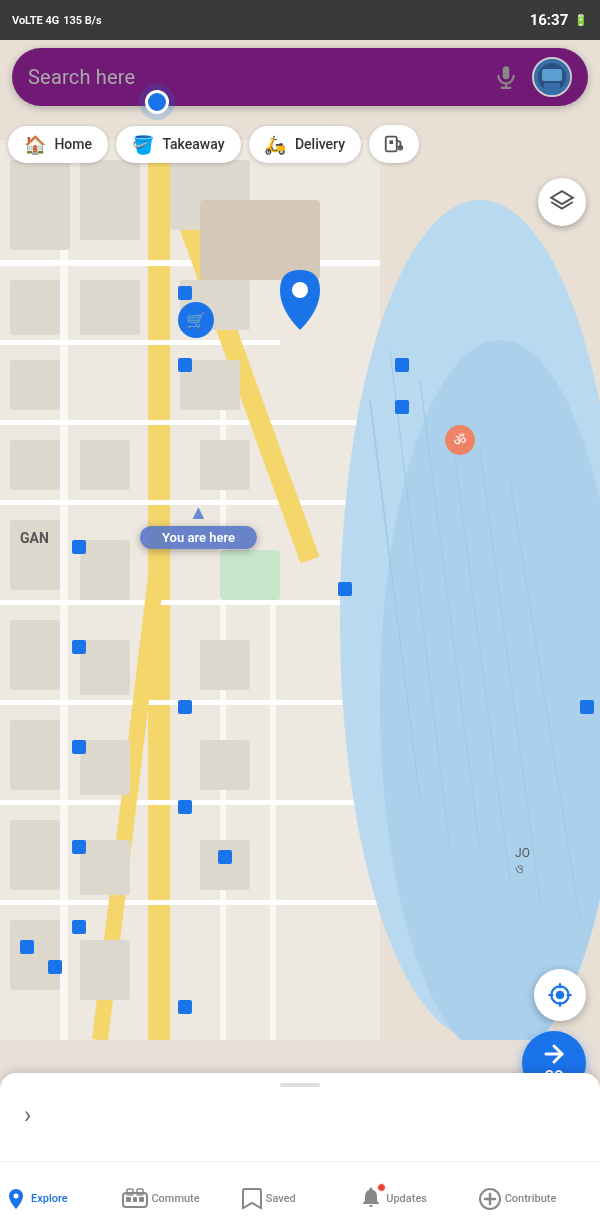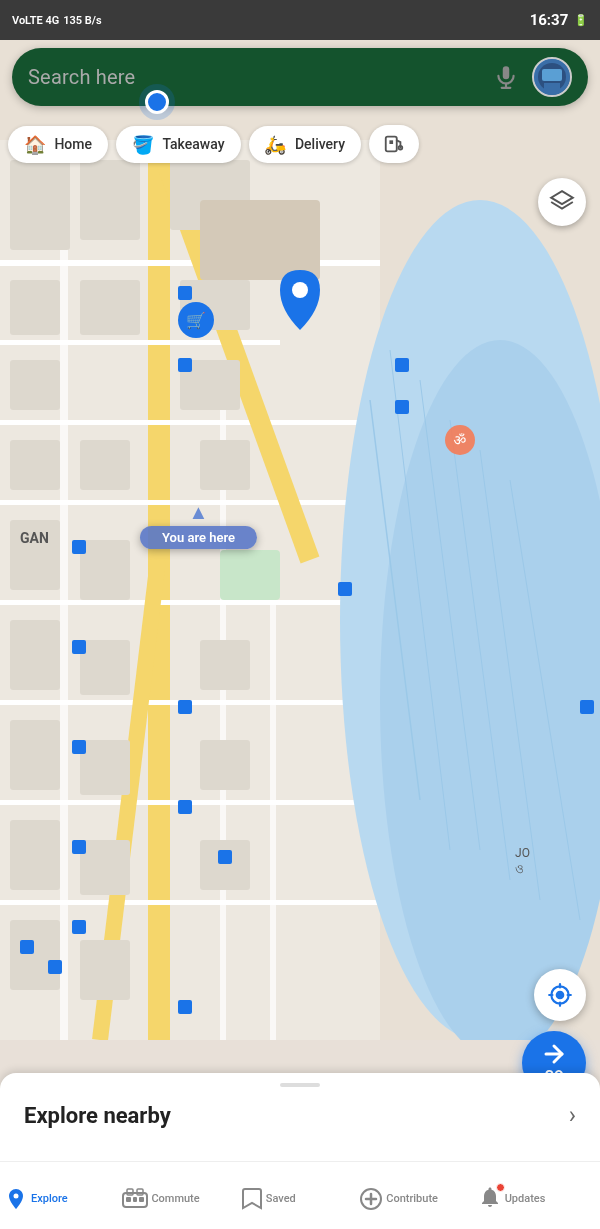--- a/index.html
+++ b/index.html
@@ -35,21 +35,21 @@
     }
     .status-time {
       font-size: 15px; font-weight: 700; color: #fff;
     }
 
     
     .search-bar {
       position: absolute;
       top: 48px; left: 12px; right: 12px;
       height: 58px;
-      background: #14532d;
+      background: #701a75;
       border-radius: 30px;
       display: flex;
       align-items: center;
       padding: 0 16px;
       box-shadow: 0 2px 8px rgba(0,0,0,0.25);
       z-index: 50;
     }
     .search-text {
       flex: 1;
       font-size: 20px;
@@ -469,21 +469,20 @@
   <span class="go-btn-label">GO</span>
 </div>
 
 <div class="google-logo">
   <span class="g-blue">G</span><span class="g-red">o</span><span class="g-yellow">o</span><span class="g-blue">g</span><span class="g-green">l</span><span class="g-red">e</span>
 </div>
 
 <div class="bottom-sheet">
   <div class="sheet-handle"></div>
   <div class="sheet-explore">
-    <span class="explore-label">Explore nearby</span>
     <span class="explore-chevron">›</span>
   </div>
 </div>
 
 <div class="bottom-nav">
 
   <div class="nav-item">
     <svg width="24" height="24" viewBox="0 0 24 24" fill="none">
       <path d="M12 2C8.13 2 5 5.13 5 9c0 5.25 7 13 7 13s7-7.75 7-13c0-3.87-3.13-7-7-7z" fill="#1a73e8"></path>
       <circle cx="12" cy="9" r="2.5" fill="#fff"></circle>
@@ -504,31 +503,31 @@
   </div>
 
   <div class="nav-item">
     <svg width="22" height="24" viewBox="0 0 22 24" fill="none">
       <path d="M4 2h14a2 2 0 012 2v17l-9-5-9 5V4a2 2 0 012-2z" stroke="#888" stroke-width="2" fill="none"></path>
     </svg>
     <span class="nav-label">Saved</span>
   </div>
 
   <div class="nav-item">
-    <svg width="24" height="24" viewBox="0 0 24 24" fill="none">
-      <circle cx="12" cy="12" r="10" stroke="#888" stroke-width="2" fill="none"></circle>
-      <line x1="12" y1="7" x2="12" y2="17" stroke="#888" stroke-width="2.5" stroke-linecap="round"></line>
-      <line x1="7" y1="12" x2="17" y2="12" stroke="#888" stroke-width="2.5" stroke-linecap="round"></line>
-    </svg>
-    <span class="nav-label">Contribute</span>
-  </div>
-
-  <div class="nav-item">
     <div style="position:relative; display:inline-block;">
       <svg width="24" height="24" viewBox="0 0 24 24" fill="none">
         <path d="M12 22c1.1 0 2-.9 2-2h-4c0 1.1.9 2 2 2zm6-6V11c0-3.07-1.64-5.64-4.5-6.32V4c0-.83-.67-1.5-1.5-1.5s-1.5.67-1.5 1.5v.68C7.63 5.36 6 7.92 6 11v5l-2 2v1h16v-1l-2-2z" fill="#888"></path>
       </svg>
       <div style="position:absolute; top:-2px; right:-3px; width:9px; height:9px; background:#ea4335; border-radius:50%; border:1.5px solid #fff;"></div>
     </div>
     <span class="nav-label">Updates</span>
   </div>
 
+  <div class="nav-item">
+    <svg width="24" height="24" viewBox="0 0 24 24" fill="none">
+      <circle cx="12" cy="12" r="10" stroke="#888" stroke-width="2" fill="none"></circle>
+      <line x1="12" y1="7" x2="12" y2="17" stroke="#888" stroke-width="2.5" stroke-linecap="round"></line>
+      <line x1="7" y1="12" x2="17" y2="12" stroke="#888" stroke-width="2.5" stroke-linecap="round"></line>
+    </svg>
+    <span class="nav-label">Contribute</span>
+  </div>
+
 </div>
 
 </body></html>

